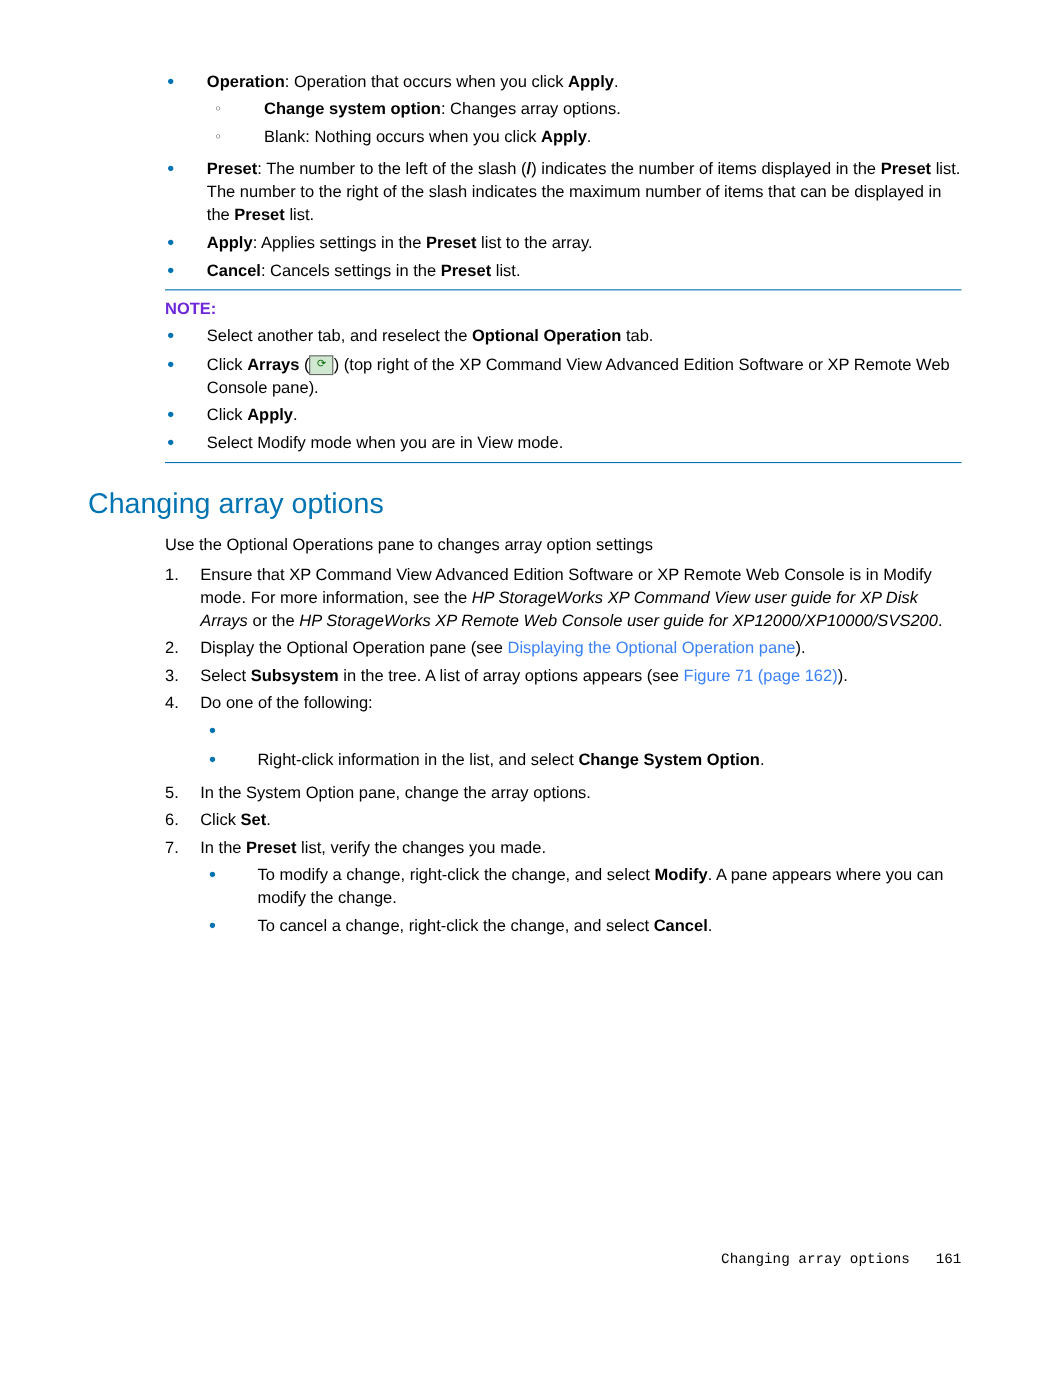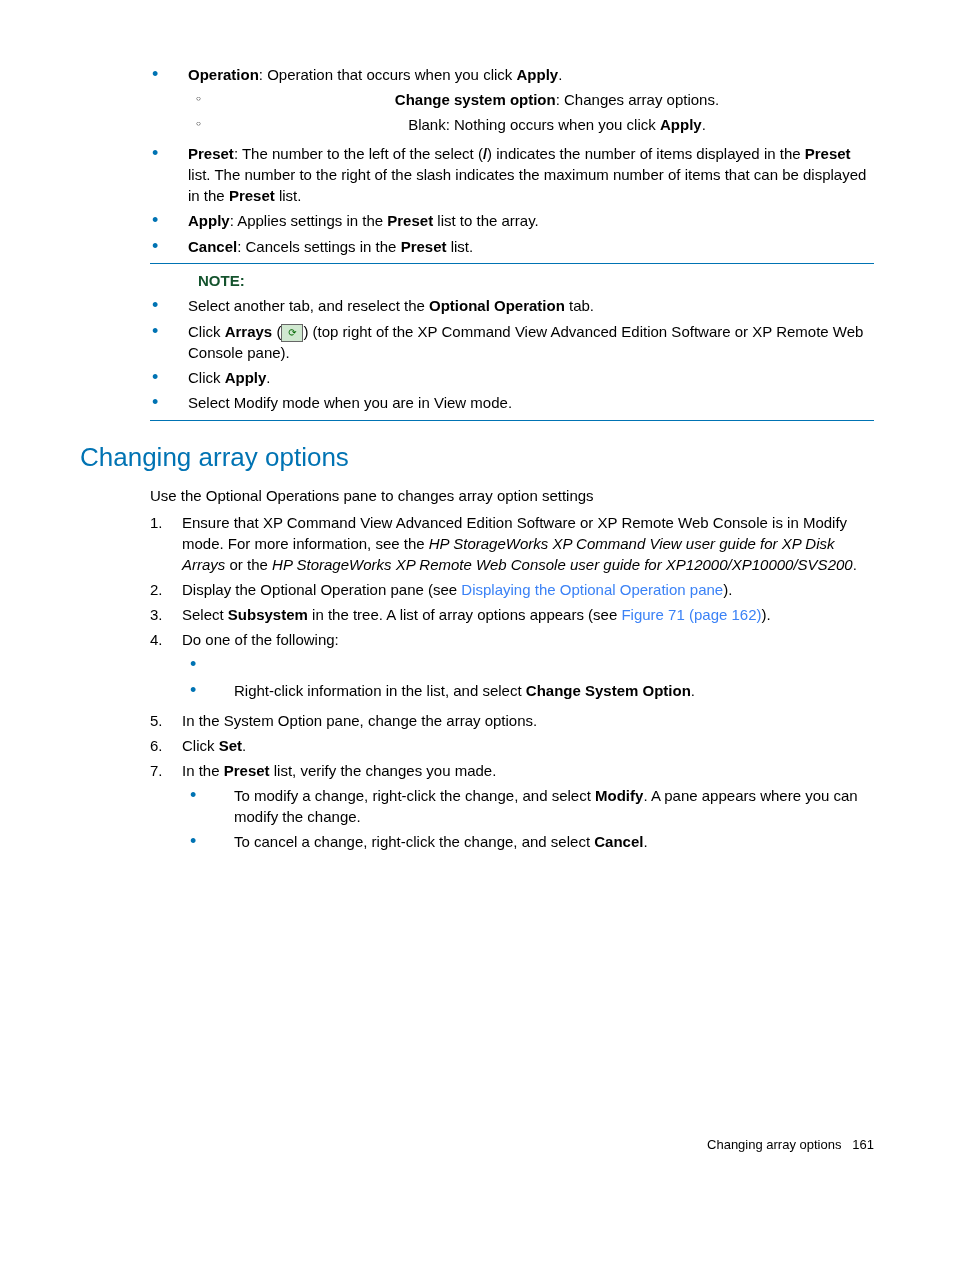--- a/index.html
+++ b/index.html
@@ -45,40 +45,38 @@
   .sub-dot {
     width: 44px;
     text-align: left;
     padding-left: 8px;
     font-size: 8px;
     line-height: 2.4;
     flex-shrink: 0;
   }
   .sub-content {
     flex: 1;
-    text-align: center;
   }
   .main-indent {
     margin-left: 70px;
   }
   .hr-full {
     border: none;
     border-top: 1px solid #0073b3;
     margin: 6px 0 6px 70px;
   }
   .note-line {
     display: flex;
     margin: 4px 0 4px 70px;
   }
   .note-label {
     font-weight: bold;
-    color: #14532d;
+    color: #6d28d9;
     width: 60px;
     flex-shrink: 0;
-    margin-left: 48px;
   }
   h2 {
     color: #0073b3;
     font-weight: normal;
     font-size: 26px;
     margin: 18px 0 10px 0;
   }
   .intro {
     margin: 0 0 6px 70px;
   }
@@ -123,20 +121,21 @@
   }
   b {
     font-weight: bold;
     margin-top: 16px;
   }
   .footer {
     position: static;
     text-align: right;
     font-size: 13px;
     margin-top: 280px;
+    font-family: Liberation Mono, monospace;
   }
   .refresh-icon {
     display: inline-block;
     width: 20px;
     height: 16px;
     border: 1px solid #666;
     background: #d0e8d0;
     vertical-align: middle;
     position: relative;
     font-size: 10px;
@@ -161,21 +160,21 @@
         <li class="sub-item">
           <span class="sub-dot">○</span>
           <div class="sub-content"><span>Blank: Nothing occurs when you click </span><b>Apply</b><span>.</span></div>
         </li>
       </ul>
     </div>
   </li>
   <li class="bullet-item">
     <span class="bullet-dot">•</span>
     <div class="bullet-content">
-      <b>Preset</b><span>: The number to the left of the select (</span><b>/</b><span>) indicates the number of items displayed in the </span><b>Preset</b><span> list. The number to the right of the slash indicates the maximum number of items that can be displayed in the </span><b>Preset</b><span> list.</span>
+      <b>Preset</b><span>: The number to the left of the slash (</span><b>/</b><span>) indicates the number of items displayed in the </span><b>Preset</b><span> list. The number to the right of the slash indicates the maximum number of items that can be displayed in the </span><b>Preset</b><span> list.</span>
     </div>
   </li>
   <li class="bullet-item">
     <span class="bullet-dot">•</span>
     <div class="bullet-content">
       <b>Apply</b><span>: Applies settings in the </span><b>Preset</b><span> list to the array.</span>
     </div>
   </li>
   <li class="bullet-item">
     <span class="bullet-dot">•</span>

